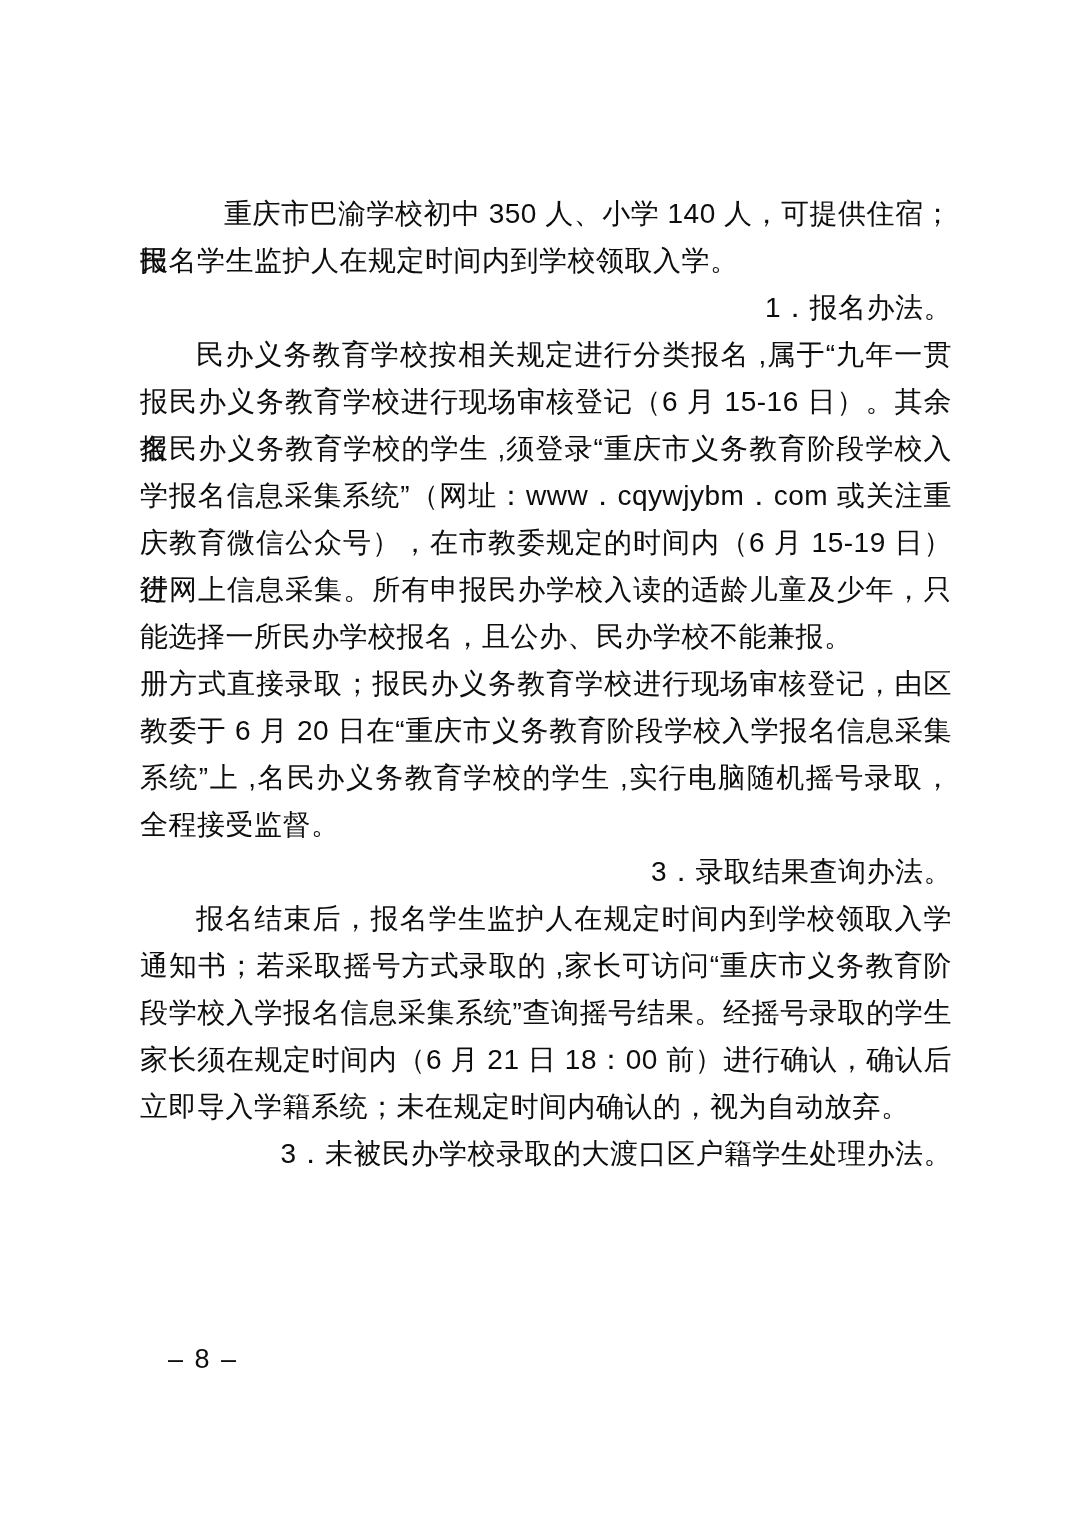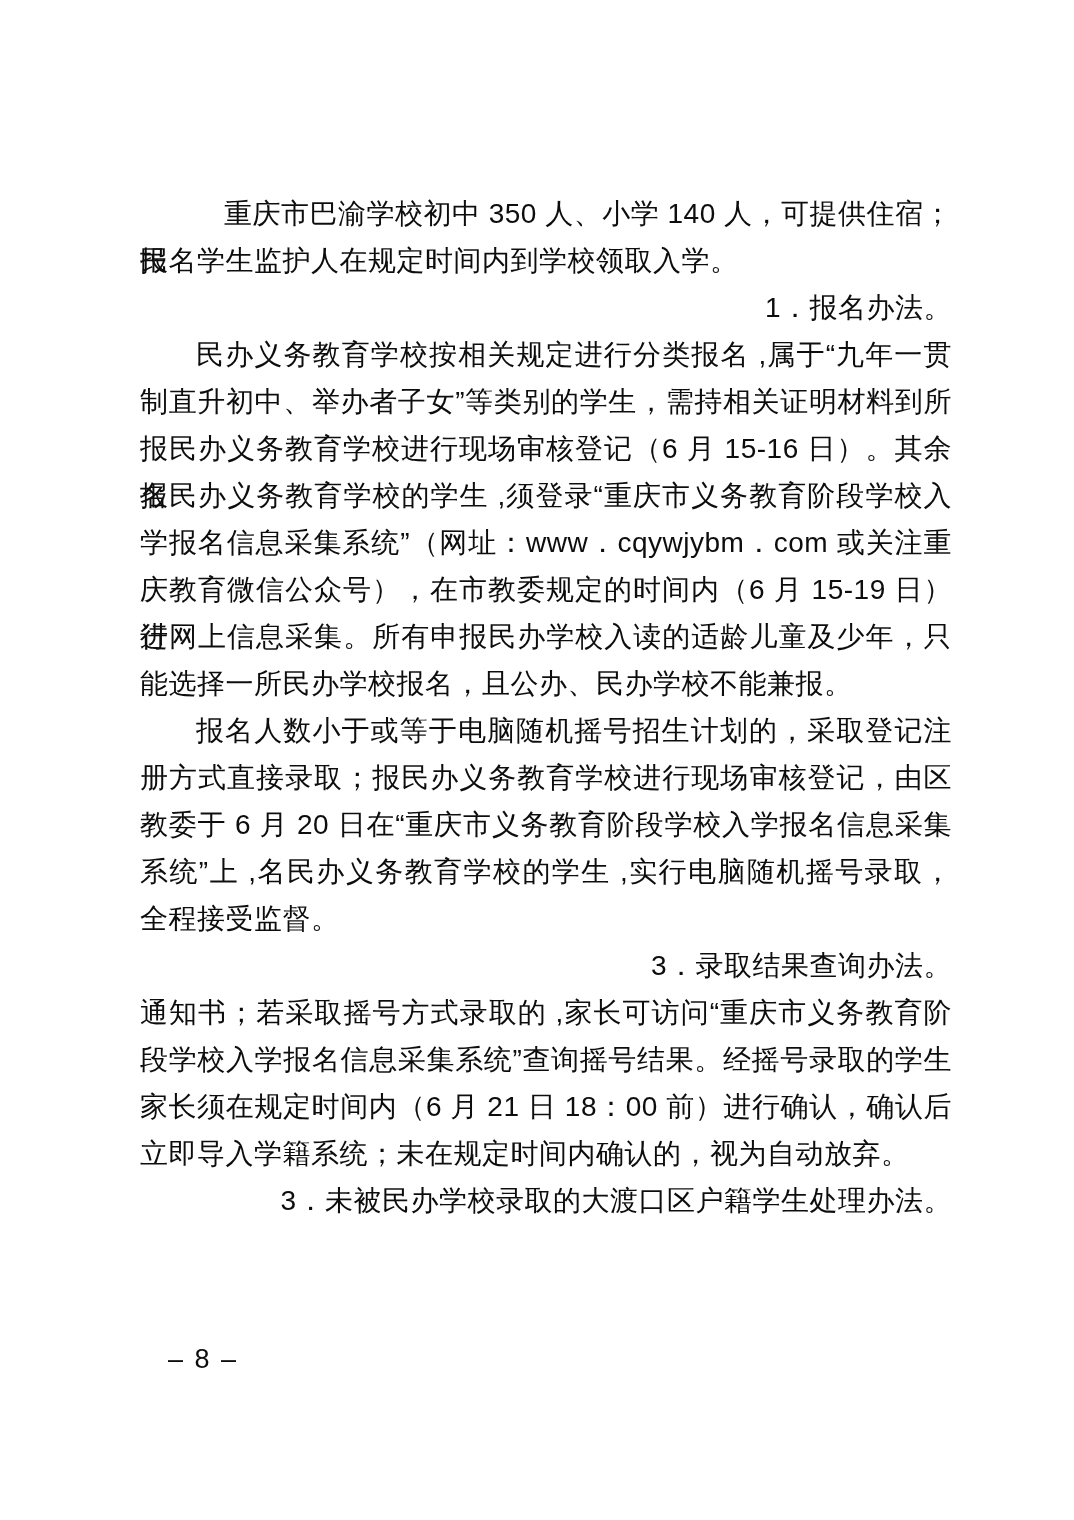--- a/index.html
+++ b/index.html
@@ -53,33 +53,32 @@
 </style>
 </head>
 <body>
 
 <div class="page">
   <div class="content">
     <div class="line indent fill">重庆市巴渝学校初中 350 人、小学 140 人，可提供住宿；民</div>
     <div class="line">报名学生监护人在规定时间内到学校领取入学。</div>
     <div class="line indent">1．报名办法。</div>
     <div class="line indent fill">民办义务教育学校按相关规定进行分类报名 ,属于“九年一贯</div>
-    <div class="line fill">制直升初中、举办者子女”等类别的学生，需持相关证明材料到所</div>
     <div class="line fill">报民办义务教育学校进行现场审核登记（6 月 15-16 日）。其余报</div>
     <div class="line fill">名民办义务教育学校的学生 ,须登录“重庆市义务教育阶段学校入</div>
     <div class="line fill">学报名信息采集系统”（网址：www．cqywjybm．com 或关注重</div>
     <div class="line fill">庆教育微信公众号），在市教委规定的时间内（6 月 15-19 日）进</div>
     <div class="line fill">行网上信息采集。所有申报民办学校入读的适龄儿童及少年，只</div>
     <div class="line">能选择一所民办学校报名，且公办、民办学校不能兼报。</div>
-    <div class="line indent fill">报名人数小于或等于电脑随机摇号招生计划的，采取登记注</div>
     <div class="line fill">册方式直接录取；报民办义务教育学校进行现场审核登记，由区</div>
     <div class="line fill">教委于 6 月 20 日在“重庆市义务教育阶段学校入学报名信息采集</div>
     <div class="line fill">系统”上 ,名民办义务教育学校的学生 ,实行电脑随机摇号录取，</div>
     <div class="line">全程接受监督。</div>
     <div class="line indent">3．录取结果查询办法。</div>
+    <div class="line indent fill">报名结束后，报名学生监护人在规定时间内到学校领取入学</div>
     <div class="line fill">通知书；若采取摇号方式录取的 ,家长可访问“重庆市义务教育阶</div>
     <div class="line fill">段学校入学报名信息采集系统”查询摇号结果。经摇号录取的学生</div>
     <div class="line fill">家长须在规定时间内（6 月 21 日 18：00 前）进行确认，确认后</div>
     <div class="line">立即导入学籍系统；未在规定时间内确认的，视为自动放弃。</div>
     <div class="line indent">3．未被民办学校录取的大渡口区户籍学生处理办法。</div>
   </div>
   <div class="footer">–  8  –</div>
 </div>
 
 </body></html>

